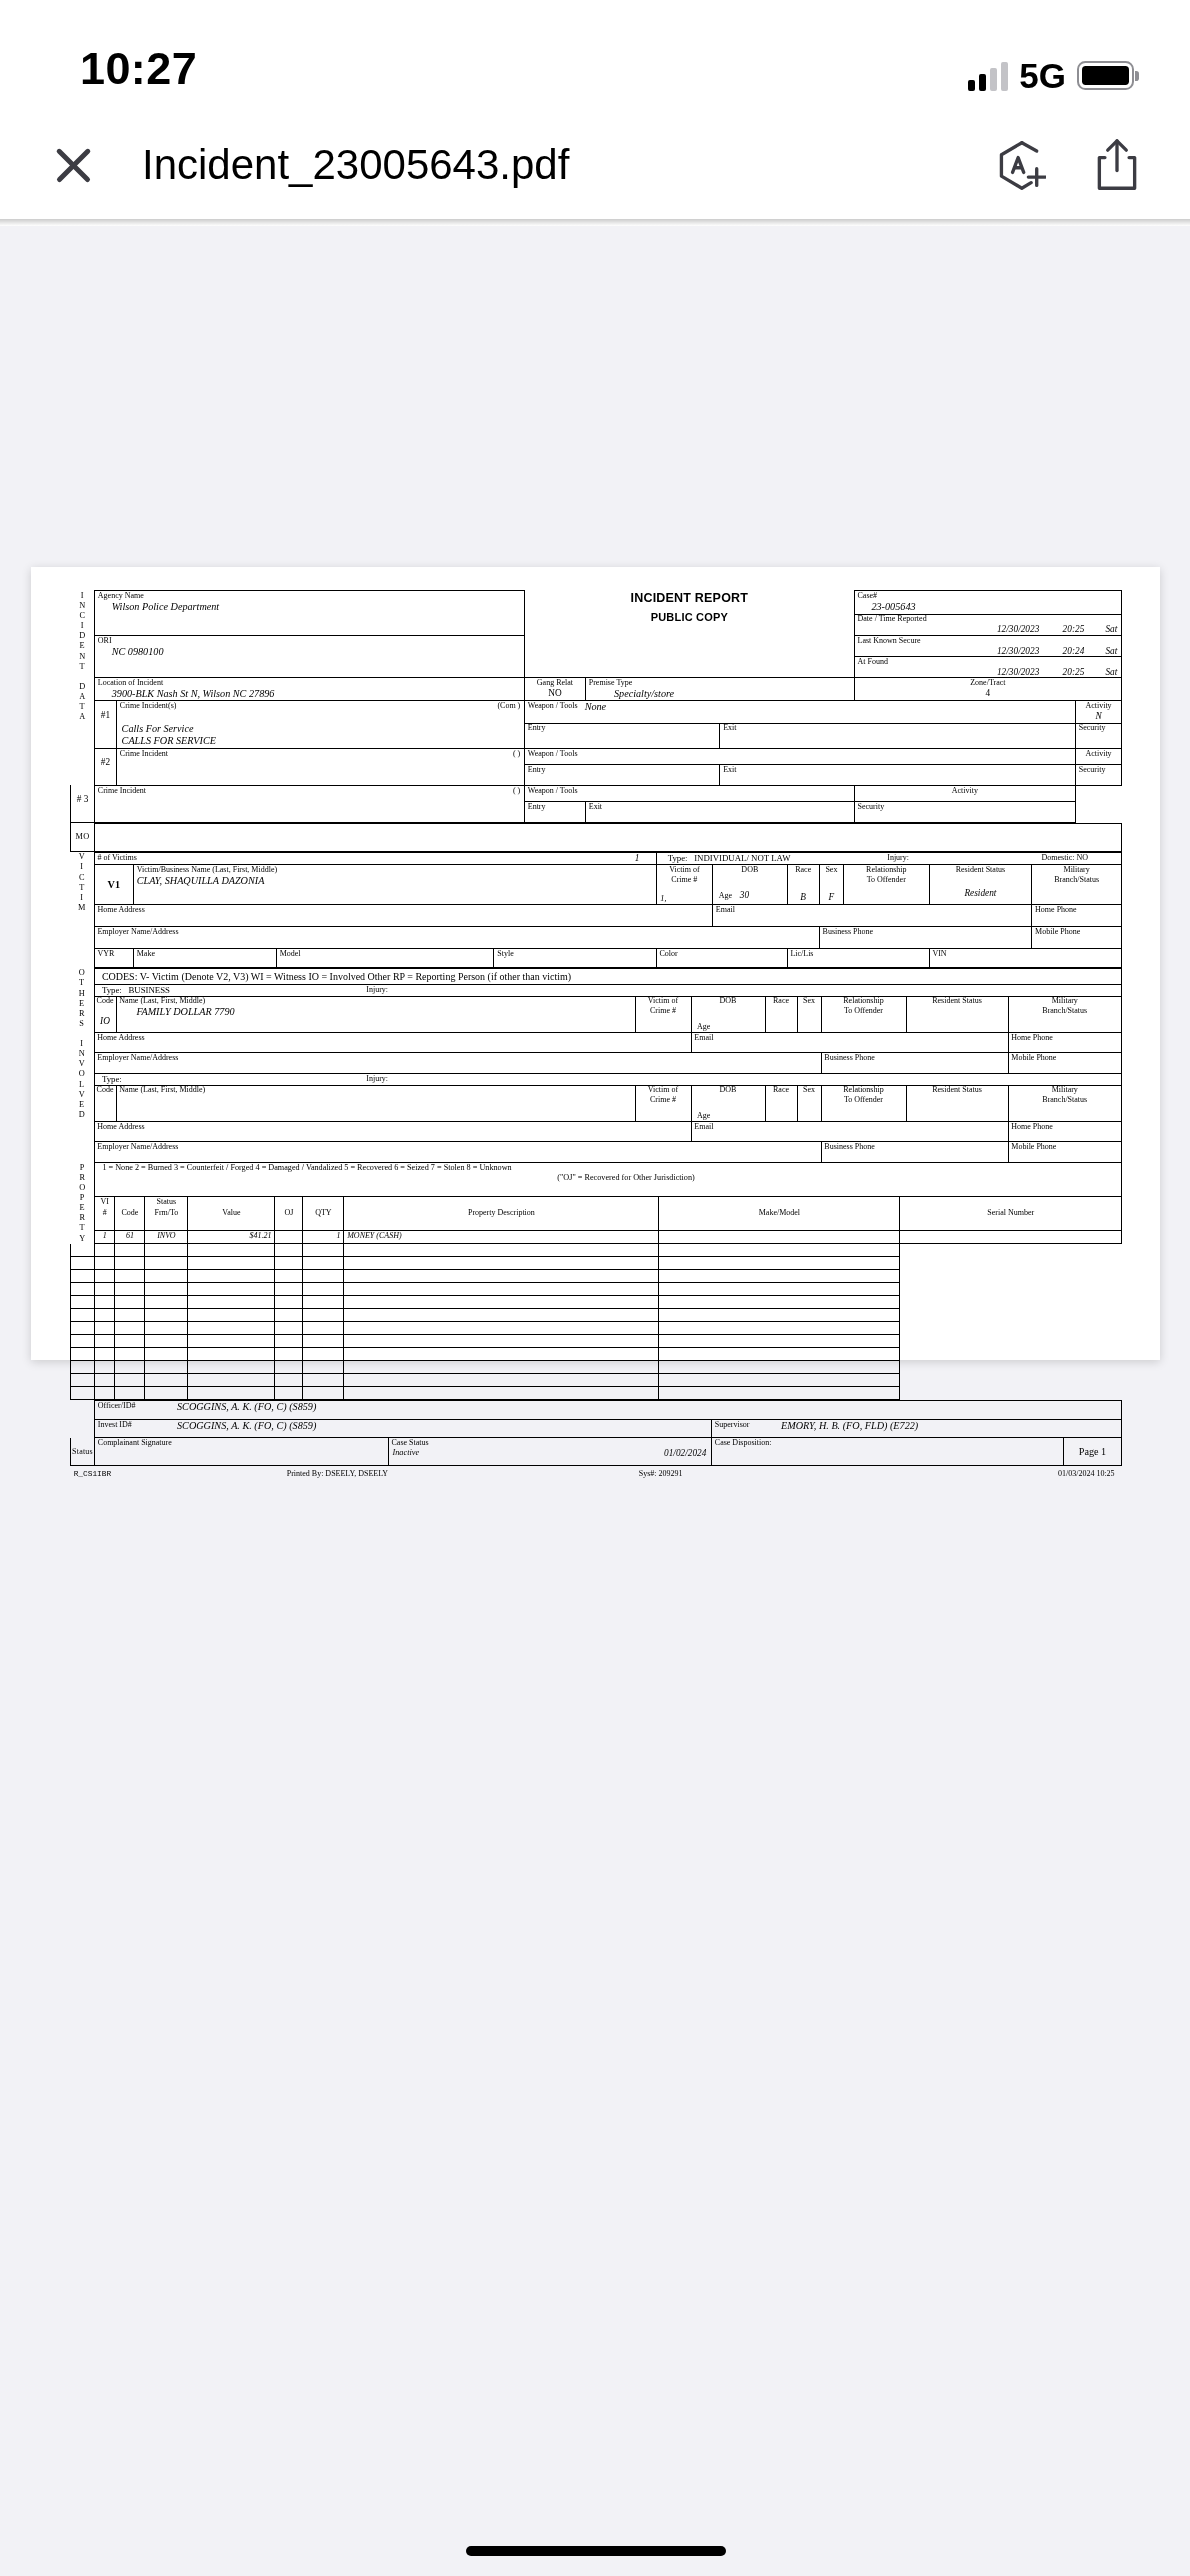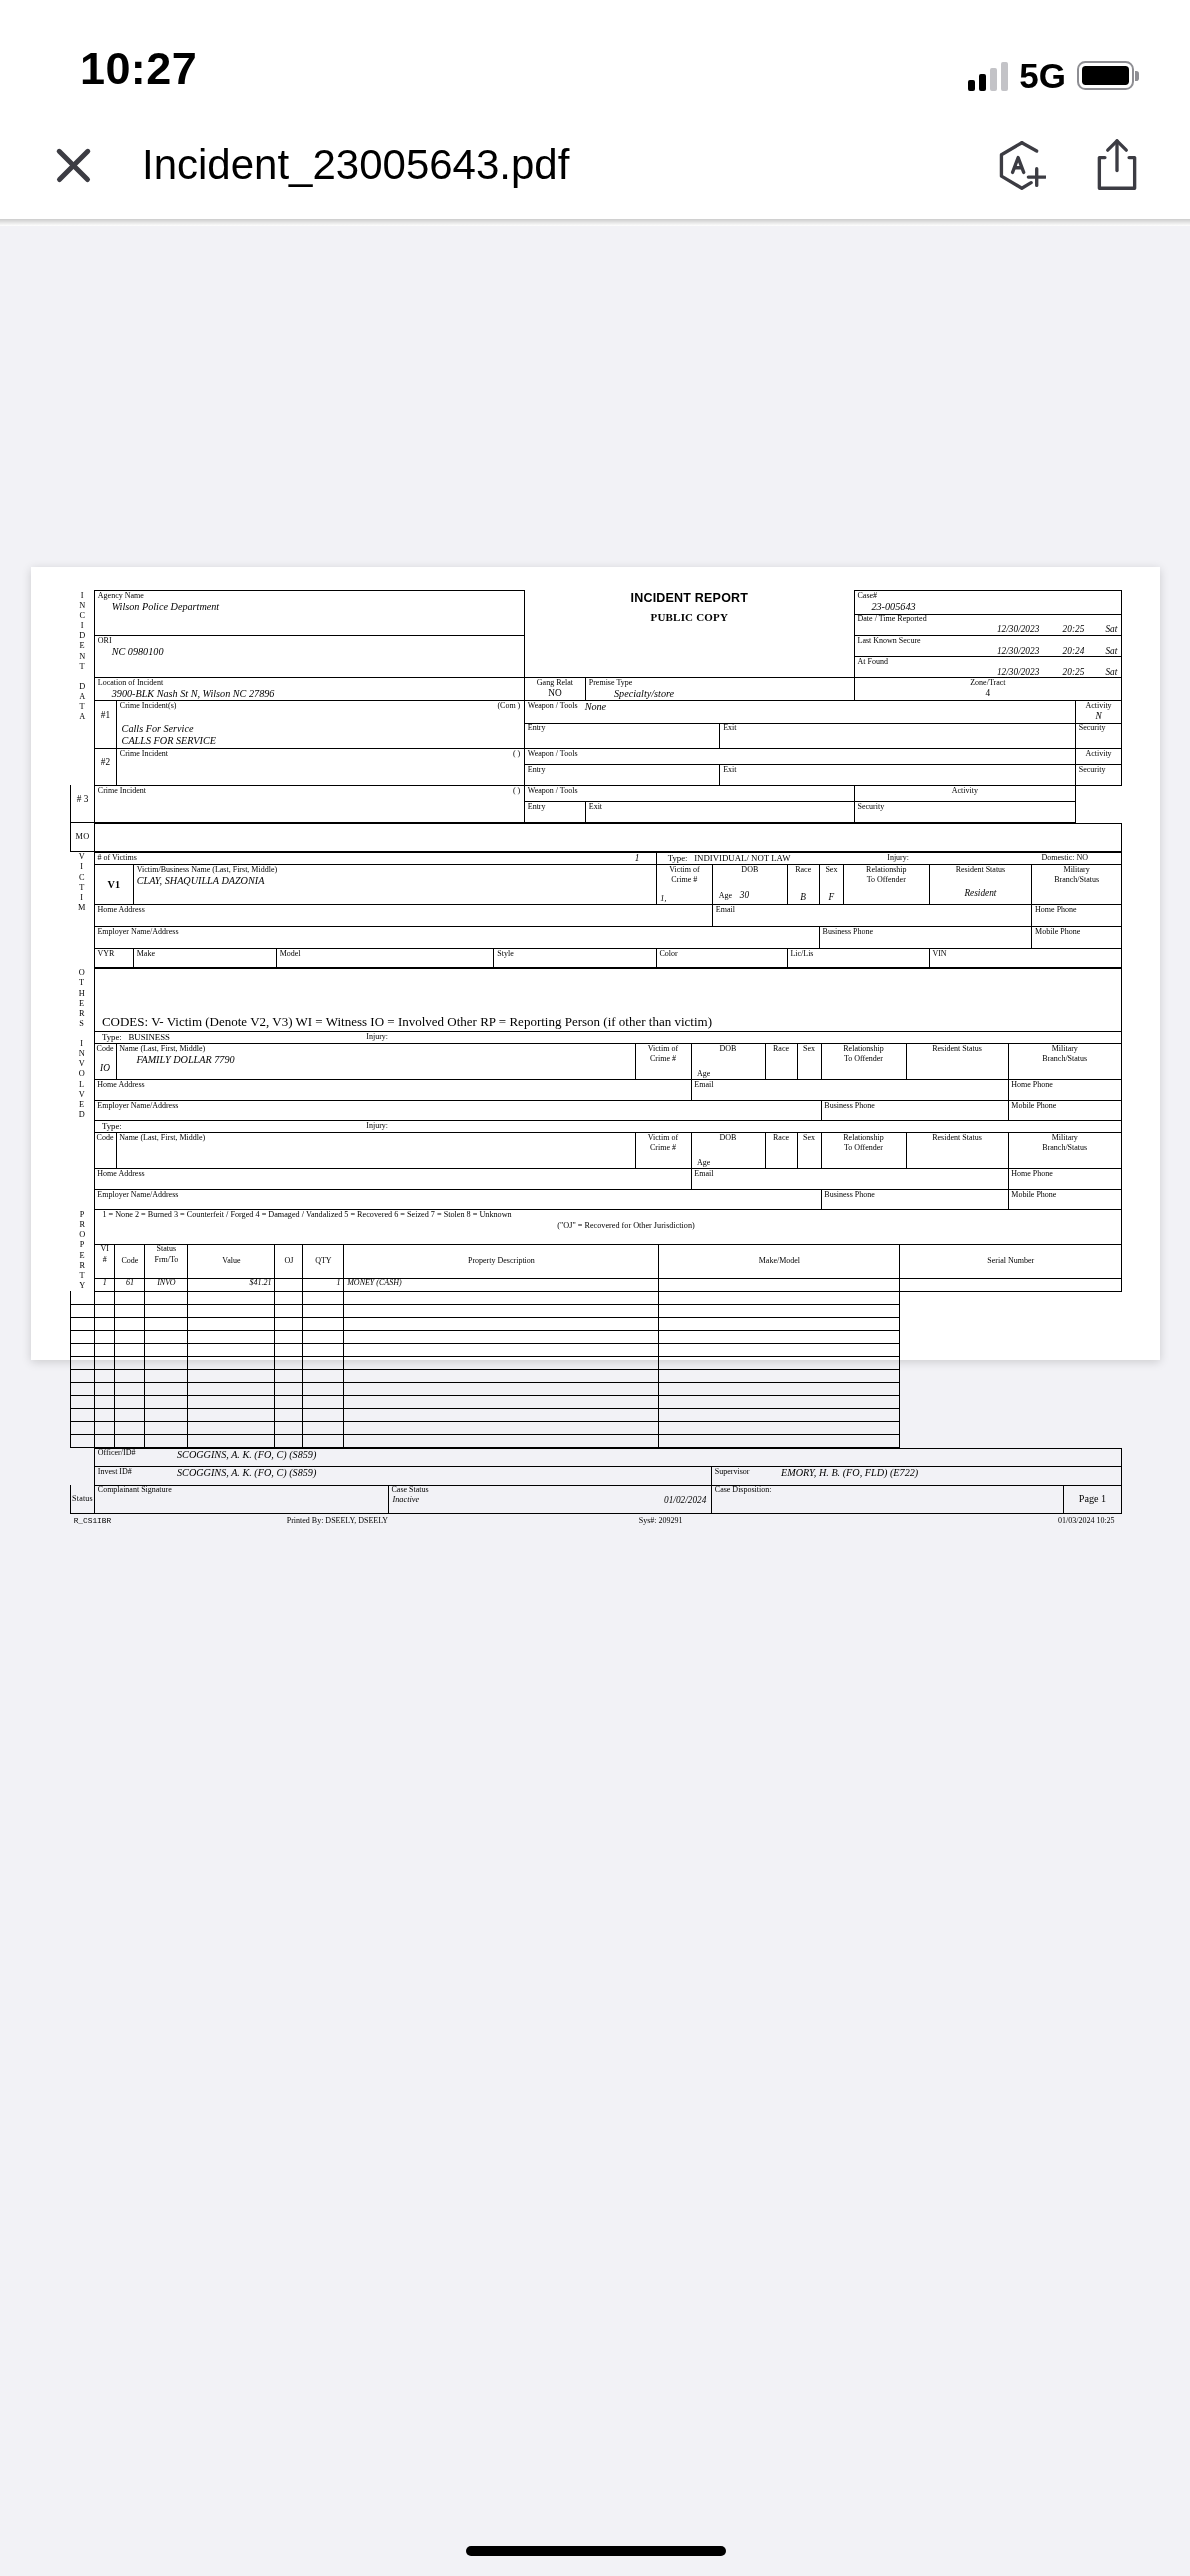--- a/index.html
+++ b/index.html
@@ -119,31 +119,31 @@
     letter-spacing: 0.2px; vertical-align: middle; padding-top: 1.9px;
     font-family: "Liberation Serif", serif;
   }
   .side span { display: block; }
 
   .hdr-title {
     text-align: center; font-family: "Liberation Sans", sans-serif;
     font-weight: bold; font-size: 12.5px; letter-spacing: 0.2px;
   }
   .hdr-sub {
-    text-align: center; font-family: Liberation Serif, serif;
+    text-align: center; font-family: Liberation Sans, sans-serif;
     font-weight: bold; font-size: 11px; padding-top: 6.5px; letter-spacing: 0.2px;
   }
 
   .dt-row { display: flex; justify-content: flex-end; gap: 0; padding-right: 3.7px; }
   .dt-row em { font-size: 9.3px; }
   .dt-d { width: 67px; text-align: right; }
   .dt-t { width: 45px; text-align: right; }
   .dt-w { width: 33px; text-align: right; }
 
-  .codes-line { font-size: 13px; padding: 1.9px 0 1.9px 7.4px; white-space: nowrap; margin-top: 44px; }
+  .codes-line { font-size: 10px; padding: 1.9px 0 1.9px 7.4px; white-space: nowrap; }
 
   .prop-hdr { font-size: 8px; text-align: center; padding: 0.9px 0.9px; line-height: 1.08; }
   .prop-cell { height: 13px; }
   .prop-val { font-style: italic; font-size: 8px; padding: 0.9px 2.8px; white-space: nowrap; }
   .prop-val.r { text-align: right; }
   .prop-val.c { text-align: center; }
 
   .foot {
     display: flex; font-size: 8px; padding: 3.7px 3.7px 0 3.7px;
     font-family: "Liberation Serif", serif;

